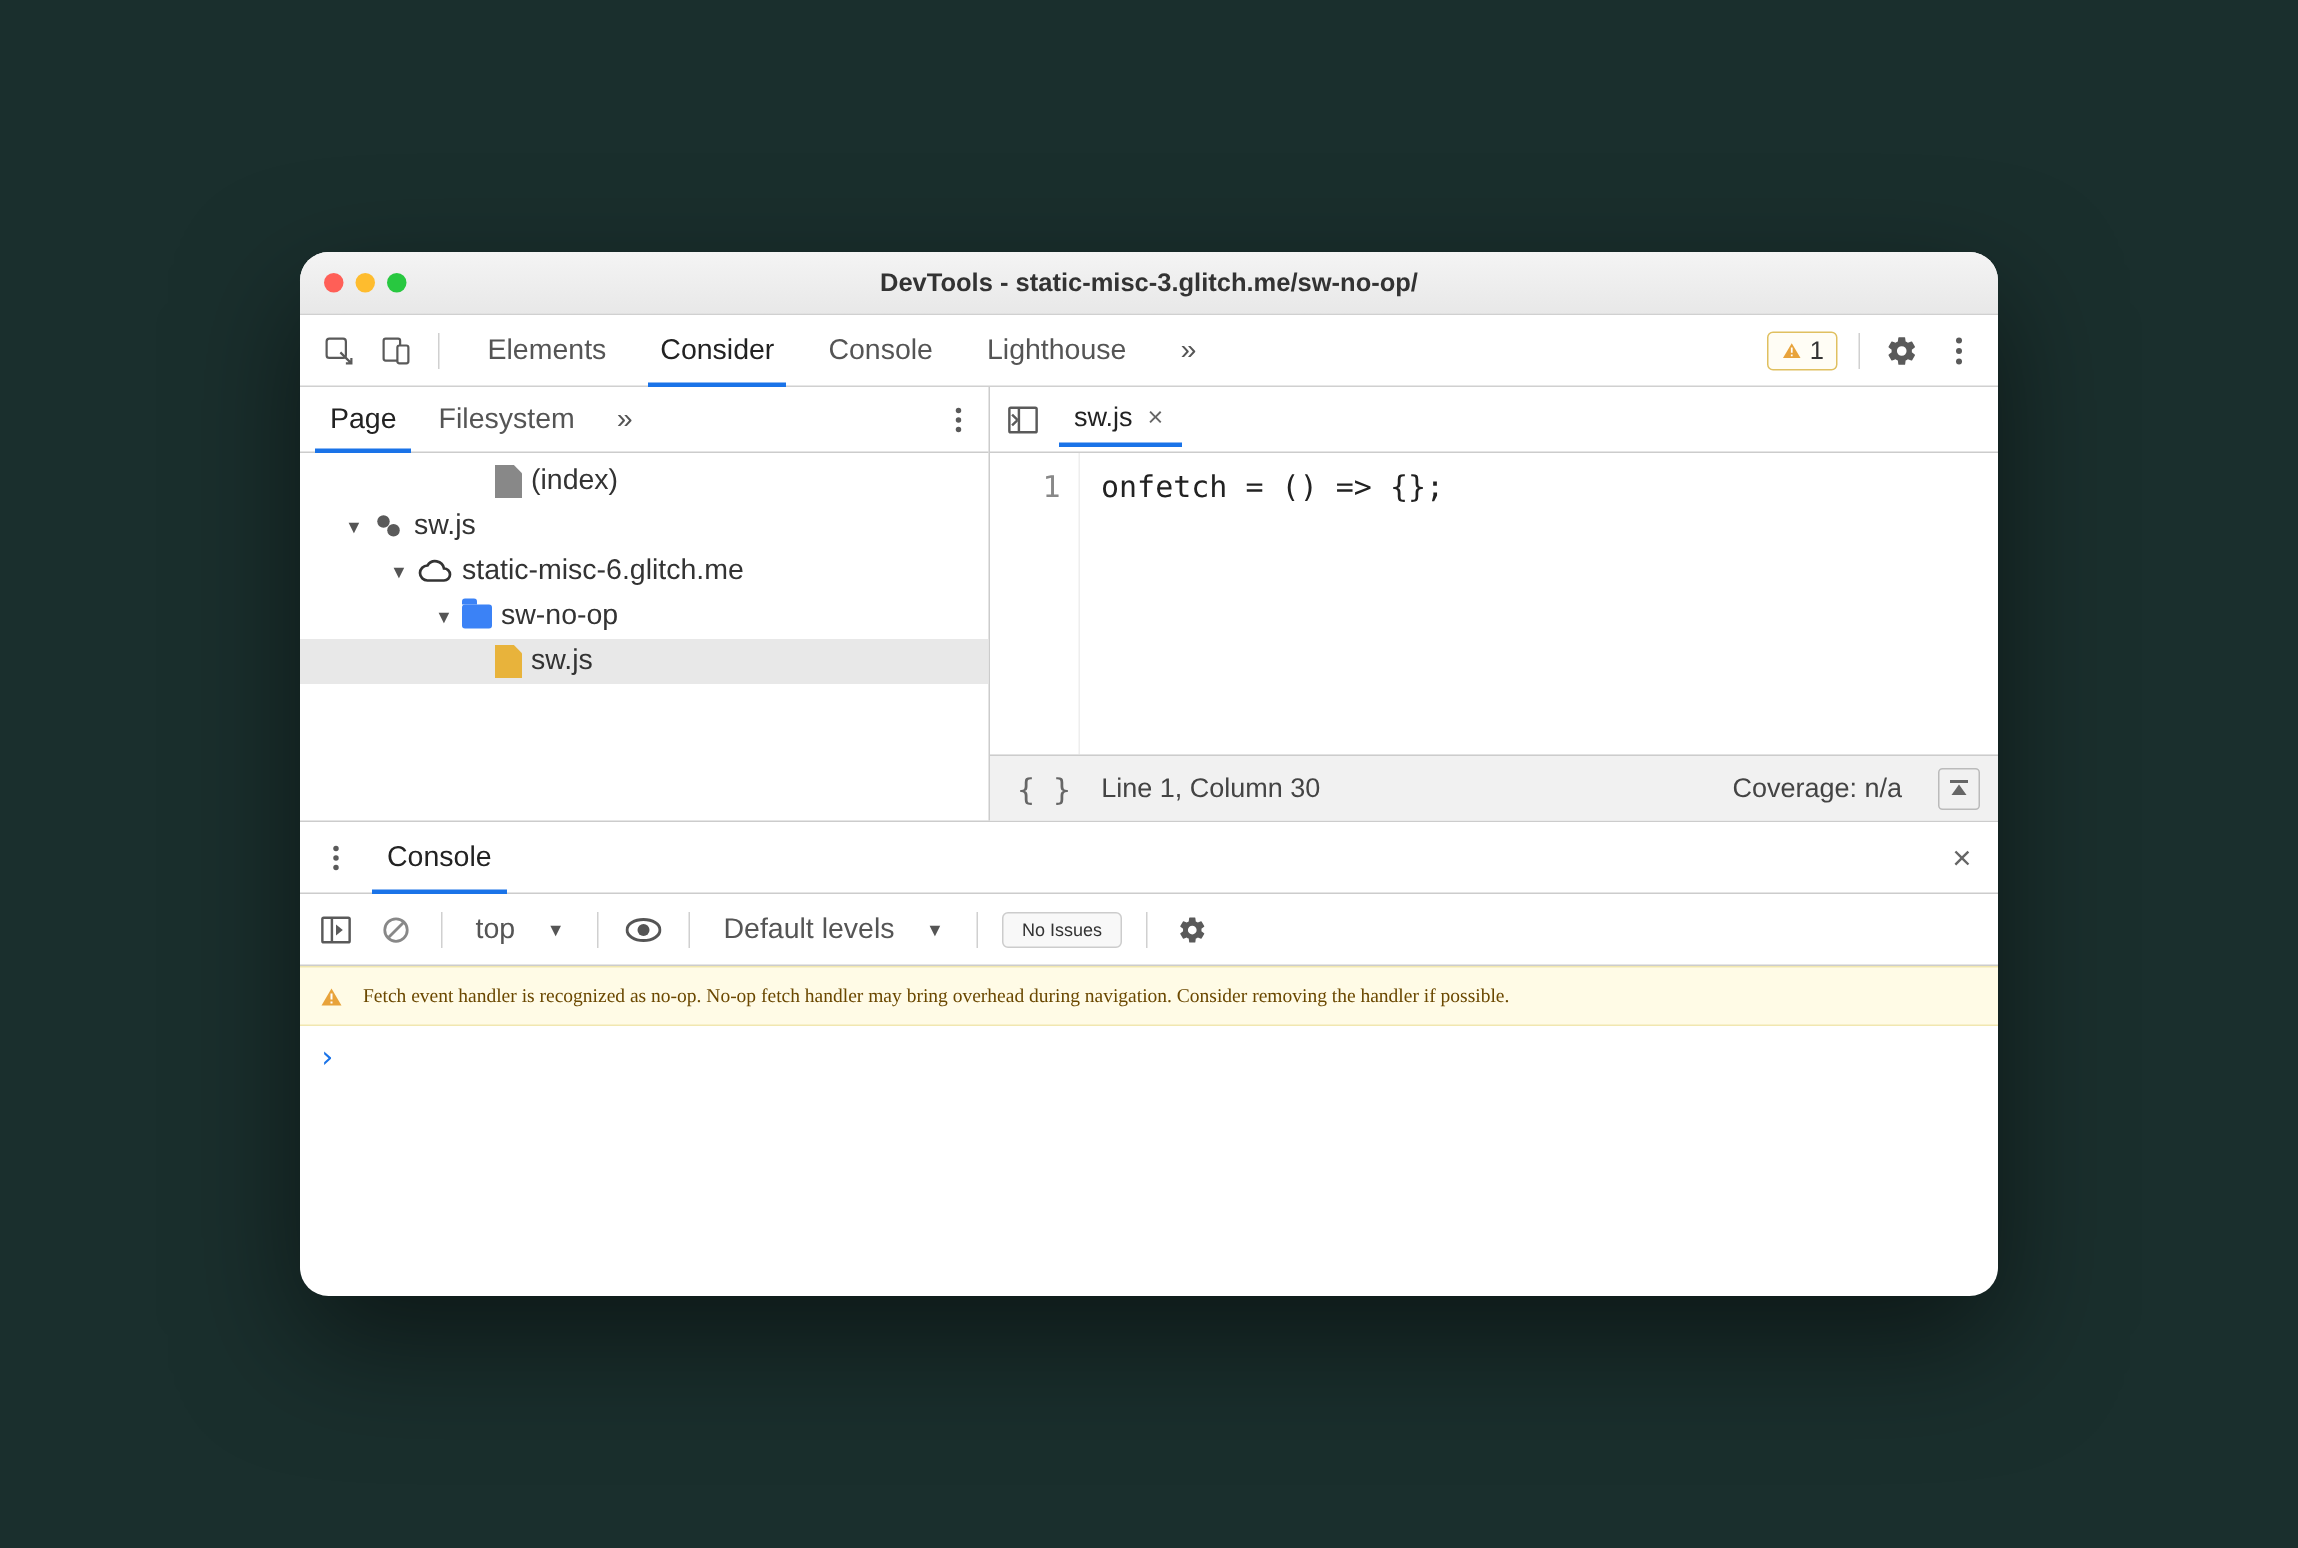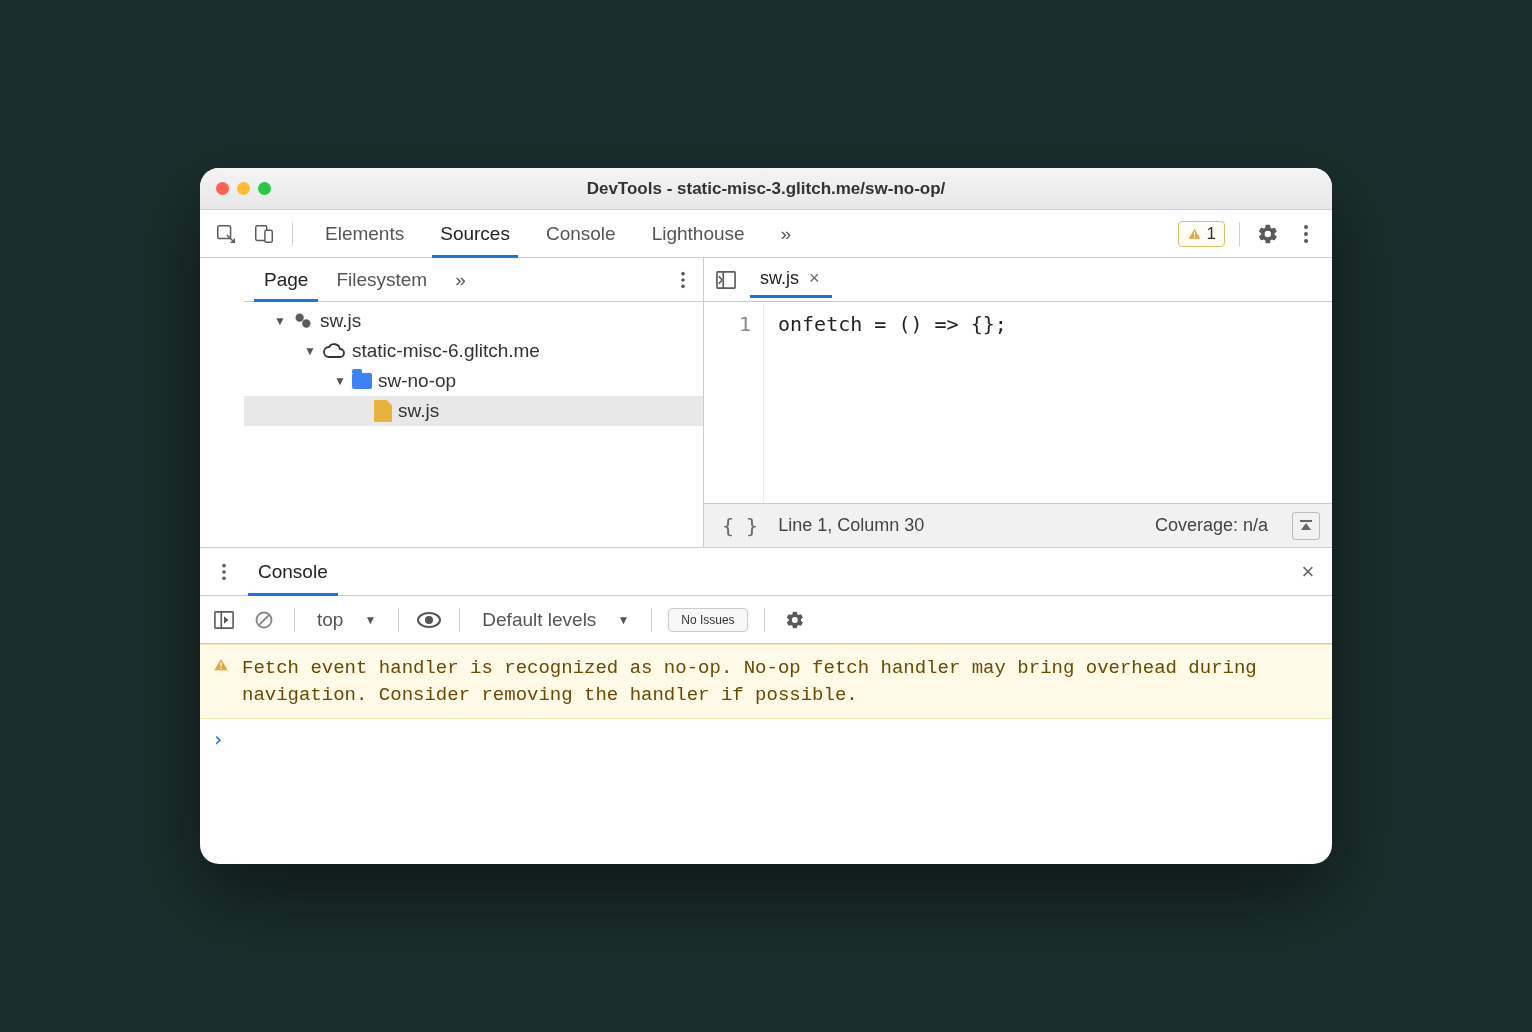--- a/index.html
+++ b/index.html
@@ -77,21 +77,21 @@
     display: flex; align-items: center; gap: 5px;
     border: 1px solid #e0c060;
     border-radius: 4px;
     padding: 2px 8px;
     background: #fffdf5;
     font-size: 17px; color: #333;
   }
   .warn-tri { width: 15px; height: 14px; }
   .body-area { flex:1; display:flex; flex-direction: column; }
   .sources-row { display: flex; height: 290px; border-bottom: 1px solid #ccc; }
-  .sidebar { width: 460px; border-right: 1px solid #ccc; display: flex; flex-direction: column; font-size: 19px; color:#333;margin-left:44px; }
+  .sidebar { width: 460px; border-right: 1px solid #ccc; display: flex; flex-direction: column; font-size: 19px; color:#333; }
   .sub-tabs {
     display: flex; align-items: center;
     border-bottom: 1px solid #ccc;
     height: 44px;
     padding: 0 6px;
   }
   .sub-tab {
     padding: 0 14px; height:100%;
     display:flex; align-items:center;
     cursor:pointer; position:relative;
@@ -149,22 +149,22 @@
   .link-btn {
     border: 1px solid #ccc; background:#f8f8f8;
     padding: 4px 12px; border-radius:4px; font-size:12px; color:#333; cursor:pointer;
   }
   .console-body { flex:1; overflow:auto; }
   .warn-msg {
     background: #fffbe6;
     border-top: 1px solid #f1e7b0;
     border-bottom: 1px solid #f1e7b0;
     padding: 10px 14px 10px 42px;
-    font-family: Liberation Mono, monospace;
-    font-size: 19px; line-height: 1.4;
+    font-family: Liberation Serif, serif;
+    font-size: 13px; line-height: 1.4;
     color: #6b4800;
     position: relative;
   }
   .warn-msg .warn-tri2 { position:absolute; left:12px; top:12px; }
   .prompt-row { padding: 8px 12px; font-family: monospace; color:#1a73e8; font-size: 20px;}
   svg { display:block; }
 </style>
 </head>
 <body>
 
@@ -188,21 +188,21 @@
     </div>
     <div class="icon-btn">
       <svg width="22" height="22" viewBox="0 0 24 24" fill="none" stroke="#5a5a5a" stroke-width="1.6">
         <rect x="3" y="3" width="12" height="16" rx="1.5"></rect>
         <rect x="13" y="8" width="8" height="13" rx="1.5" fill="#fff"></rect>
       </svg>
     </div>
     <div class="divider"></div>
     <div class="tabs">
       <div class="tab">Elements</div>
-      <div class="tab active">Sources</div>
+      <div class="tab active">Consider</div>
       <div class="tab">Console</div>
       <div class="tab">Lighthouse</div>
       <div class="tab">»</div>
     </div>
     <div class="spacer"></div>
     <div class="warning-badge">
       <svg class="warn-tri" viewBox="0 0 24 24">
         <path d="M12 3 L22 20 H2 Z" fill="#e8a33b"></path>
         <rect x="11" y="8" width="2" height="6" fill="#fff"></rect>
         <rect x="11" y="16" width="2" height="2" fill="#fff"></rect>
@@ -235,20 +235,26 @@
           <div class="spacer"></div>
           <div class="icon-btn">
             <svg width="6" height="20" viewBox="0 0 6 22">
                 <circle cx="3" cy="4" r="2" fill="#5a5a5a"></circle>
                 <circle cx="3" cy="11" r="2" fill="#5a5a5a"></circle>
                 <circle cx="3" cy="18" r="2" fill="#5a5a5a"></circle>
               </svg>
           </div>
         </div>
         <div class="tree">
+          <div class="tree-row" style="padding-left:130px">
+            <span class="ticon">
+                <span class="file-icon"></span>
+              </span>
+            <span>(index)</span>
+          </div>
           <div class="tree-row" style="padding-left:30px">
             <span class="arrow">▼</span>
             <span class="ticon">
               <svg width="22" height="20" viewBox="0 0 24 24" fill="#5a5a5a">
                   <circle cx="8" cy="8" r="5"></circle>
                   <circle cx="16" cy="15" r="5"></circle>
                 </svg>
             </span>
             <span>sw.js</span>
           </div>

